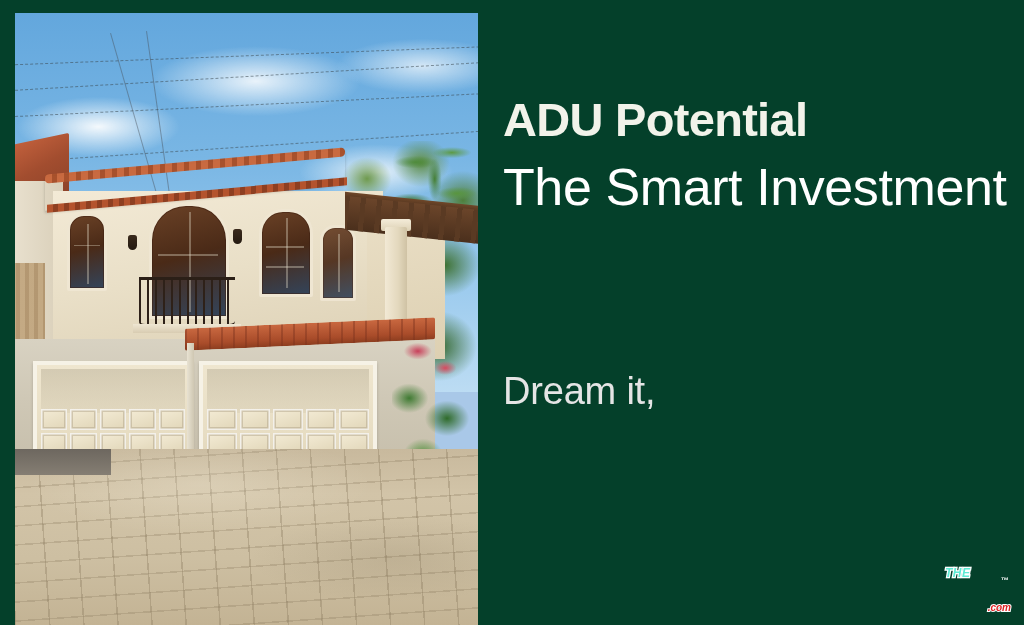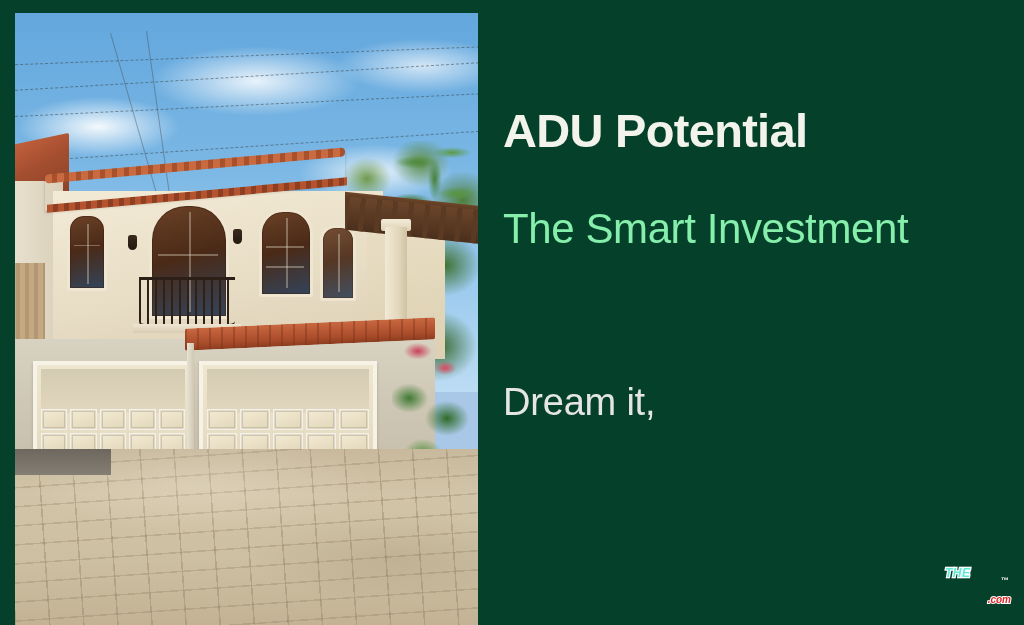--- a/index.html
+++ b/index.html
@@ -269,31 +269,31 @@
       radial-gradient(ellipse 200px 60px at 82% 62%, rgba(120,104,78,.16), rgba(0,0,0,0) 72%);
   }
   .asphalt {
     position: absolute; left: 0; top: 0; width: 96px; height: 26px;
     background: linear-gradient(180deg,#6d675f,#857e73);
   }
 
   
   .text-panel {
     position: absolute;
-    left: 489px; top: 15px; width: 535px; height: 545px; text-decoration: underline;
+    left: 489px; top: 4px; width: 535px; height: 545px; text-decoration: underline;
   }
   .headline {
     position: absolute; left: 14px; top: 92px;
     font-size: 47px; font-weight: 700; letter-spacing: -0.7px;
     color: #f2f3ea; line-height: 1;
   }
   .subhead {
     position: absolute; left: 14px; top: 157px;
-    font-size: 42px; font-weight: 400; letter-spacing: -0.4px;
-    color: #86efac; line-height: 1; margin-top: 36px;
+    font-size: 52px; font-weight: 400; letter-spacing: -0.4px;
+    color: #ffffff; line-height: 1;
   }
   .body-copy {
     position: absolute; left: 14px; top: 245px; width: 500px;
     font-size: 27px; font-weight: 700; letter-spacing: -0.25px;
     color: #e9efe4; line-height: 36px;
   }
   .tagline {
     position: absolute; left: 14px; top: 363px;
     font-size: 38px; font-weight: 400; letter-spacing: -0.2px;
     color: #e5e5e5; line-height: 49px;
@@ -319,21 +319,21 @@
     color: #e02626;
     -webkit-text-stroke: 3px #ffffff;
     paint-order: stroke fill;
     margin-top: 46px;
   }
   .mls-tm {
     position: absolute; right: 3px; top: 13px;
     font-size: 8px; font-weight: 700; color: #ffffff;
   }
   .mls-com {
-    position: absolute; right: 1px; bottom: 10px;
+    position: absolute; right: 1px; bottom: 2px;
     font-size: 10px; font-weight: 700; font-style: italic;
     color: #e02626;
     -webkit-text-stroke: 2px #ffffff;
     paint-order: stroke fill;
   }
 </style>
 </head>
 <body>
 
 <div id="root">

